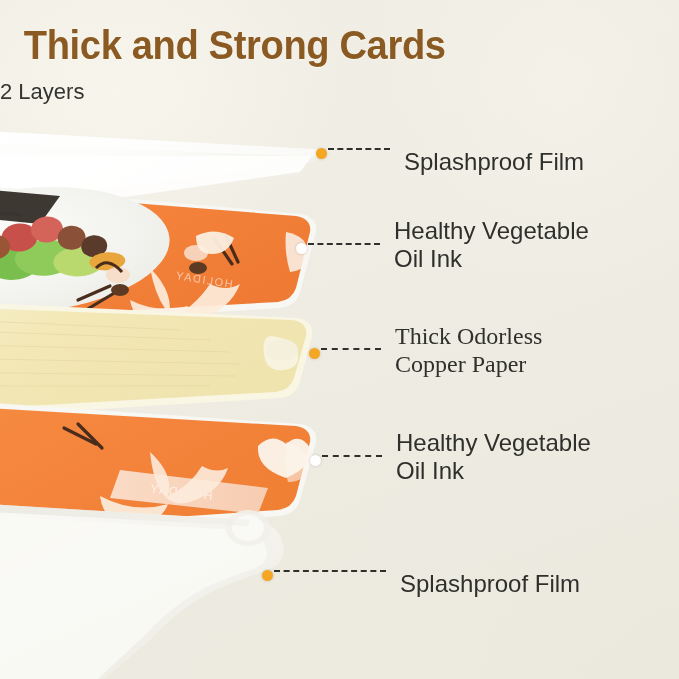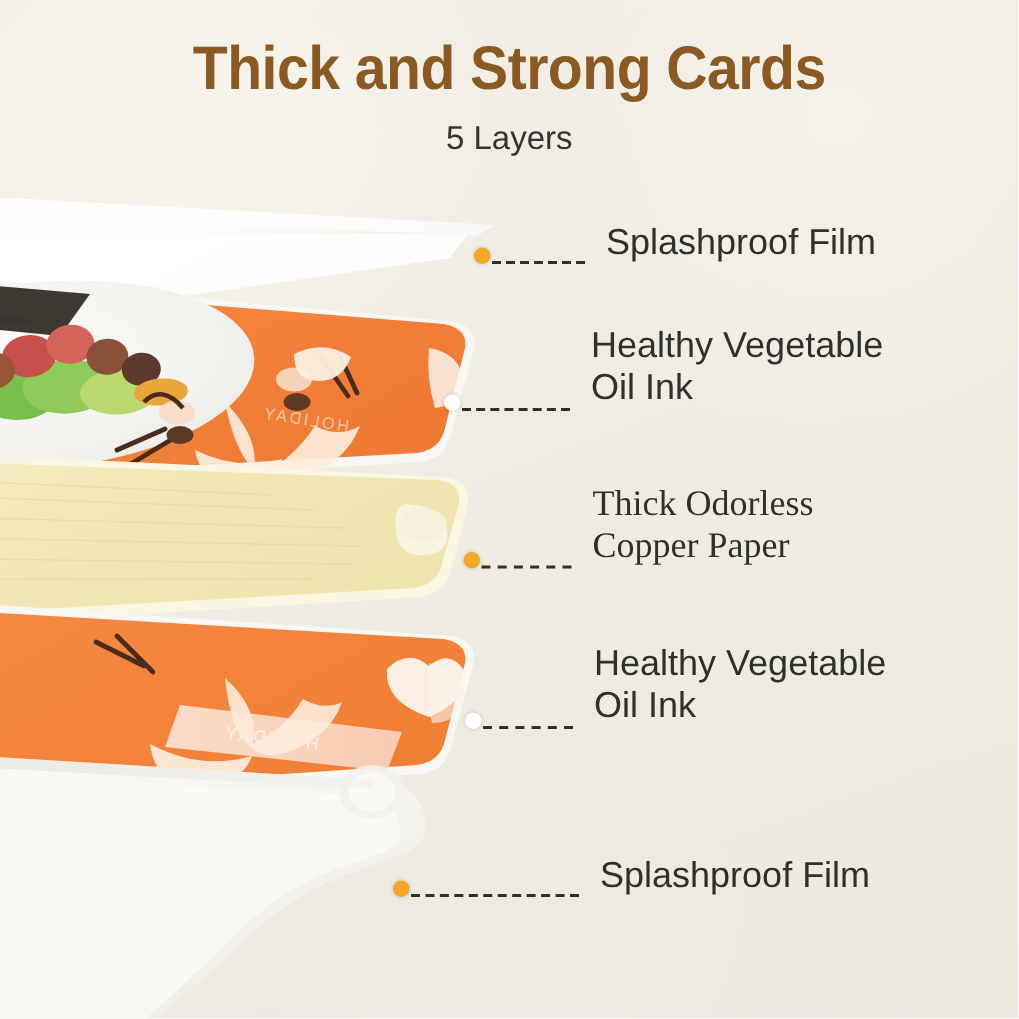--- a/index.html
+++ b/index.html
@@ -24,21 +24,21 @@
       linear-gradient(160deg, #F1EFE5 0%, #EFEDE3 45%, #EBE9DE 100%);
     overflow: hidden;
   }
 
   
   .header {
     position: absolute;
     left: 0;
     top: 0;
     width: 679px;
-    text-align: center;
+    text-align: left;
     z-index: 40;
   }
   .title {
     margin: 0;
     padding-top: 22px;
     font-family: "Liberation Sans Narrow", "Liberation Sans", sans-serif;
     font-size: 41px;
     font-weight: bold;
     letter-spacing: -0.4px;
     color: #8A5A22;
@@ -72,21 +72,21 @@
     left: 0;
     top: 0;
     width: 679px;
     height: 679px;
     z-index: 30;
     pointer-events: none;
   }
   .callout {
     position: absolute;
     display: flex;
-    align-items: flex-end;
+    align-items: flex-start;
     pointer-events: auto;
   }
   .callout-dot {
     width: 11px;
     height: 11px;
     border-radius: 50%;
     flex: 0 0 auto;
     box-shadow: 0 0 3px rgba(0,0,0,0.18);
   }
   .callout-line {
@@ -103,21 +103,21 @@
     margin-left: 14px;
   }
 </style>
 </head>
 <body>
 
 <div id="infographic">
 
   <div class="header">
     <h1 class="title">Thick and Strong Cards</h1>
-    <p class="subtitle">5 Layers</p>
+    <p class="subtitle">2 Layers</p>
   </div>
 
   <div class="stack">
     <svg width="360" height="679" viewBox="0 0 360 679" xmlns="http://www.w3.org/2000/svg">
       <defs>
         <linearGradient id="gFilmTop" x1="0" y1="0" x2="1" y2="0.4">
           <stop offset="0%" stop-color="#FFFFFF"></stop>
           <stop offset="55%" stop-color="#FCFCFA"></stop>
           <stop offset="100%" stop-color="#F0EFE8"></stop>
         </linearGradient>

